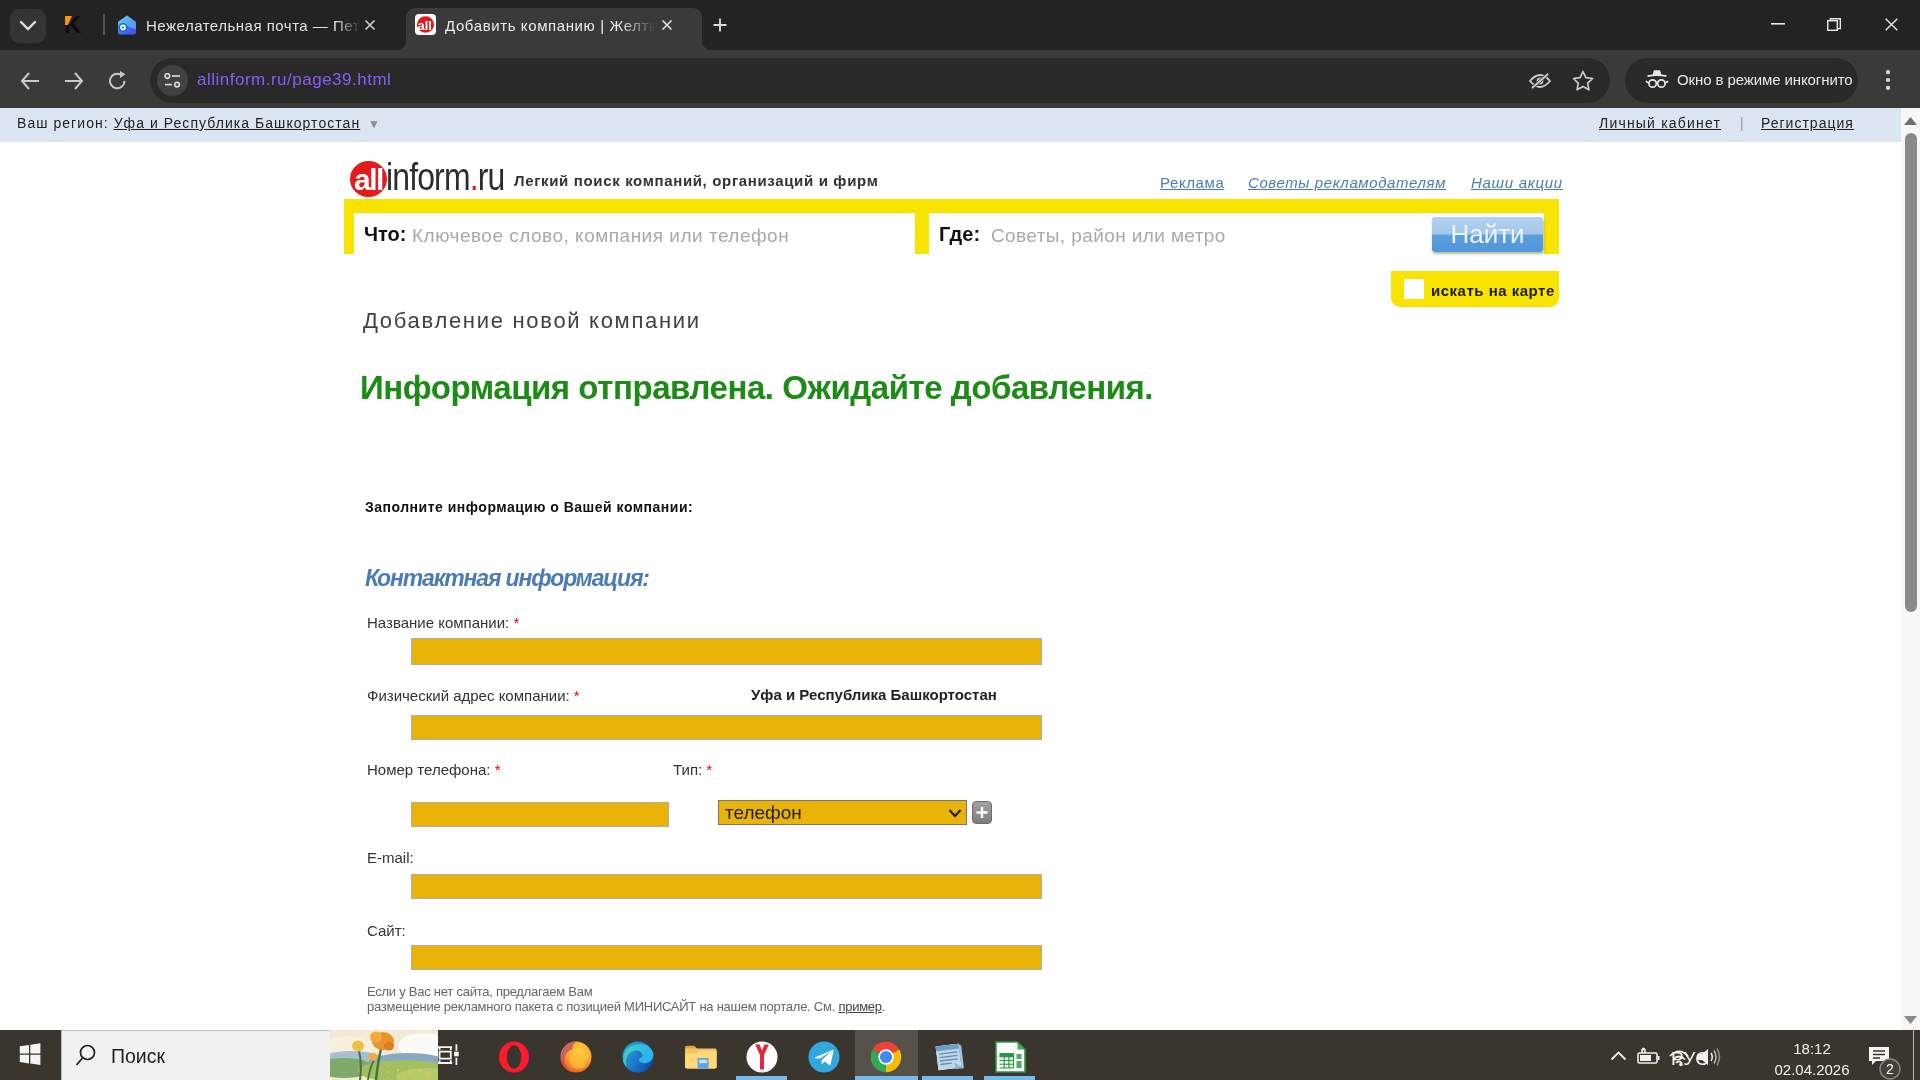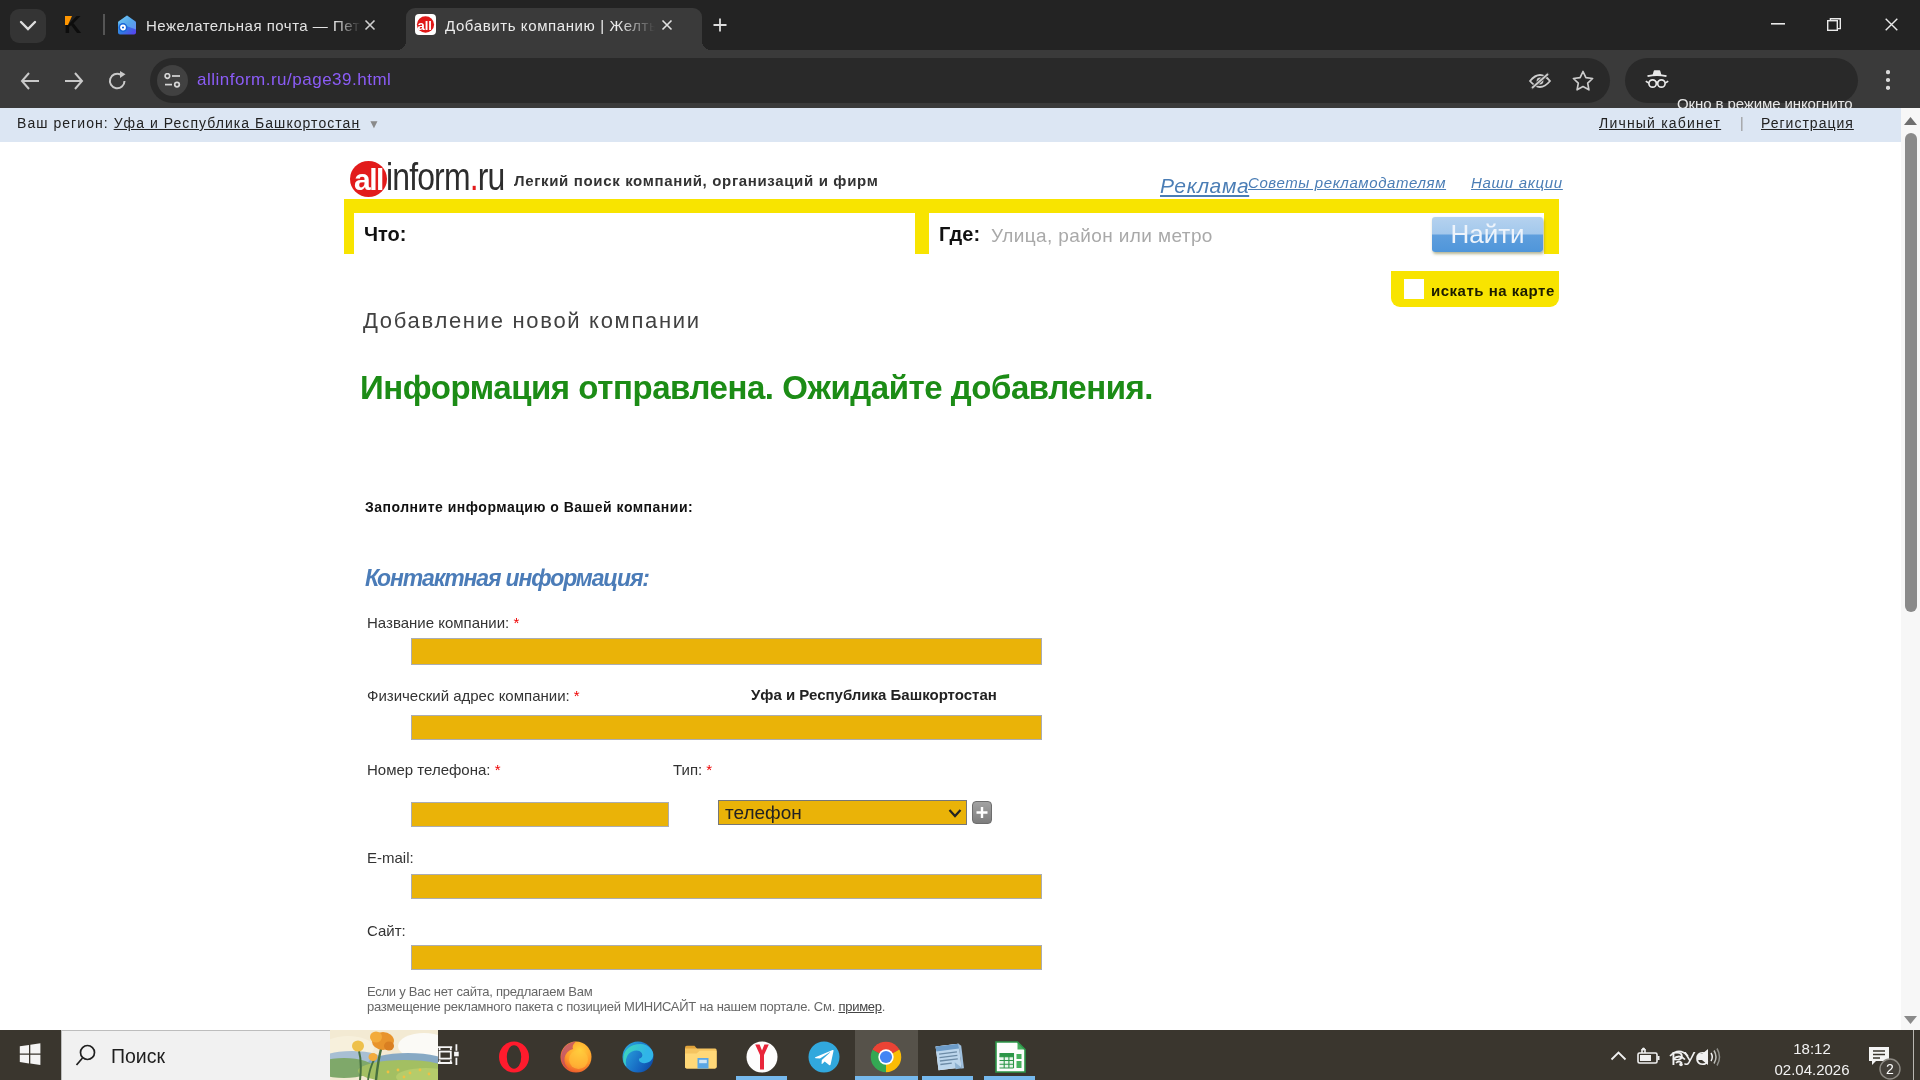--- a/index.html
+++ b/index.html
@@ -144,51 +144,52 @@
   </svg>
   <div id="chip"></div>
   <svg class="abs" style="left:1645px;top:69px" width="24" height="22" viewBox="0 0 24 22">
     <path d="M2.5 7.2 Q12 5 21.5 7.2" stroke="#e8e8e8" stroke-width="1.7" fill="none"></path>
     <path d="M7.5 6.2 L8.8 1.8 Q9 1 9.8 1.2 L14.2 1.2 Q15 1 15.2 1.8 L16.5 6.2 Z" fill="#e8e8e8"></path>
     <circle cx="7.6" cy="14.5" r="3.7" fill="none" stroke="#e8e8e8" stroke-width="1.7"></circle>
     <circle cx="16.4" cy="14.5" r="3.7" fill="none" stroke="#e8e8e8" stroke-width="1.7"></circle>
     <path d="M10.9 13.6 Q12 12.6 13.1 13.6" stroke="#e8e8e8" stroke-width="1.5" fill="none"></path>
     <path d="M0.8 12.2 Q2.5 13.6 3.9 13.9 M23.2 12.2 Q21.5 13.6 20.1 13.9" stroke="#e8e8e8" stroke-width="1.5" fill="none"></path>
   </svg>
-  <div class="abs" style="left:1677px;top:71px;color:#e8e8e8;font-size:15px;letter-spacing:-.1px;margin-top:24px;">Окно в режиме инкогнито</div>
+  <div class="abs" style="left:1677px;top:71px;color:#e8e8e8;font-size:15px;letter-spacing:-.1px;">Окно в режиме инкогнито</div>
   <svg class="abs" style="left:1886px;top:70px" width="4" height="20" viewBox="0 0 4 20">
     <circle cx="2" cy="2.2" r="2.1" fill="#d9d9d9"></circle>
       <circle cx="2" cy="10" r="2.1" fill="#d9d9d9"></circle>
       <circle cx="2" cy="17.8" r="2.1" fill="#d9d9d9"></circle>
   </svg>
 
   <div id="regionbar">
     <div class="abs" style="left:17px;top:7px;letter-spacing:1.05px;">Ваш регион: <a href="#">Уфа и Республика Башкортостан</a></div>
     <div class="abs" style="left:368px;top:9px;color:#8a8a8a;font-size:12px;">▼</div>
     <div class="abs" style="left:1599px;top:7px;letter-spacing:1.2px;"><a href="#">Личный кабинет</a></div>
     <div class="abs" style="left:1740px;top:7px;color:#999;">|</div>
     <div class="abs" style="left:1761px;top:7px;letter-spacing:1px;"><a href="#">Регистрация</a></div>
   </div>
 
   <div id="pagebody">
 
     <div class="abs" style="left:350px;top:19px;width:37px;height:36px;border-radius:50%;background:#e21b1b;"></div>
     <div class="abs" style="left:354px;top:21px;font-size:30px;font-weight:bold;color:#fff;letter-spacing:-1.5px;">all</div>
     <div class="abs" style="left:386px;top:14px;font-size:38px;color:#2d2d2d;letter-spacing:-1px;transform:scaleX(.84);transform-origin:0 0;">inform<span style="color:#e21b1b;">.</span>ru</div>
     <div class="abs" style="left:514px;top:30px;font-size:15px;font-weight:bold;color:#333;letter-spacing:.65px;">Легкий поиск компаний, организаций и фирм</div>
-    <div class="abs" style="left:1160px;top:32px;font-size:21px;font-style:italic;color:#4a7db5;letter-spacing:.6px;text-align:center;"><a href="#" style="color:#4a7db5;">Реклама</a></div>
+    <div class="abs" style="left:1160px;top:32px;font-size:15px;color:#4a7db5;letter-spacing:.6px;text-align:center;"><a href="#" style="color:#4a7db5;">Реклама</a></div>
     <div class="abs" style="left:1248px;top:32px;font-size:15px;font-style:italic;color:#4a7db5;letter-spacing:.6px;"><a href="#" style="color:#4a7db5;">Советы рекламодателям</a></div>
     <div class="abs" style="left:1471px;top:32px;font-size:15px;font-style:italic;color:#4a7db5;letter-spacing:.7px;text-align:right;"><a href="#" style="color:#4a7db5;">Наши акции</a></div>
 
     <div id="ybar">
       <div class="wbox" style="left:10px; width:561px;"></div>
       <div class="wbox" style="left:585px; width:615px;"></div>
       <div class="abs" style="left:20px;top:24px;font-size:20px;font-weight:bold;color:#111;">Что:</div>
+      <div class="abs plc" style="left:68px;top:26px;letter-spacing:.5px;">Ключевое слово, компания или телефон</div>
       <div class="abs" style="left:595px;top:24px;font-size:20px;font-weight:bold;color:#111;">Где:</div>
-      <div class="abs plc" style="left:647px;top:26px;letter-spacing:.4px;">Улица, район или метро</div>
+      <div class="abs plc" style="left:647px;top:26px;letter-spacing:.4px;">Советы, район или метро</div>
       <div id="findbtn">Найти</div>
     </div>
     <div id="maptab">
       <div class="abs" style="left:13px;top:8px;width:20px;height:20px;background:#fff;"></div>
       <div class="abs" style="left:40px;top:11px;letter-spacing:.5px;font-weight:bold;">искать на карте</div>
     </div>
 
     <div class="abs" style="left:360px;top:227px;font-size:33px;font-weight:bold;color:#1c8c16;letter-spacing:-.45px;">Информация отправлена. Ожидайте добавления.</div>
     <div class="abs" style="left:363px;top:166px;font-size:22px;color:#414141;letter-spacing:1.7px;">Добавление новой компании</div>
     <div class="abs" style="left:365px;top:357px;font-size:14px;font-weight:bold;color:#111;letter-spacing:.5px;">Заполните информацию о Вашей компании:</div>

